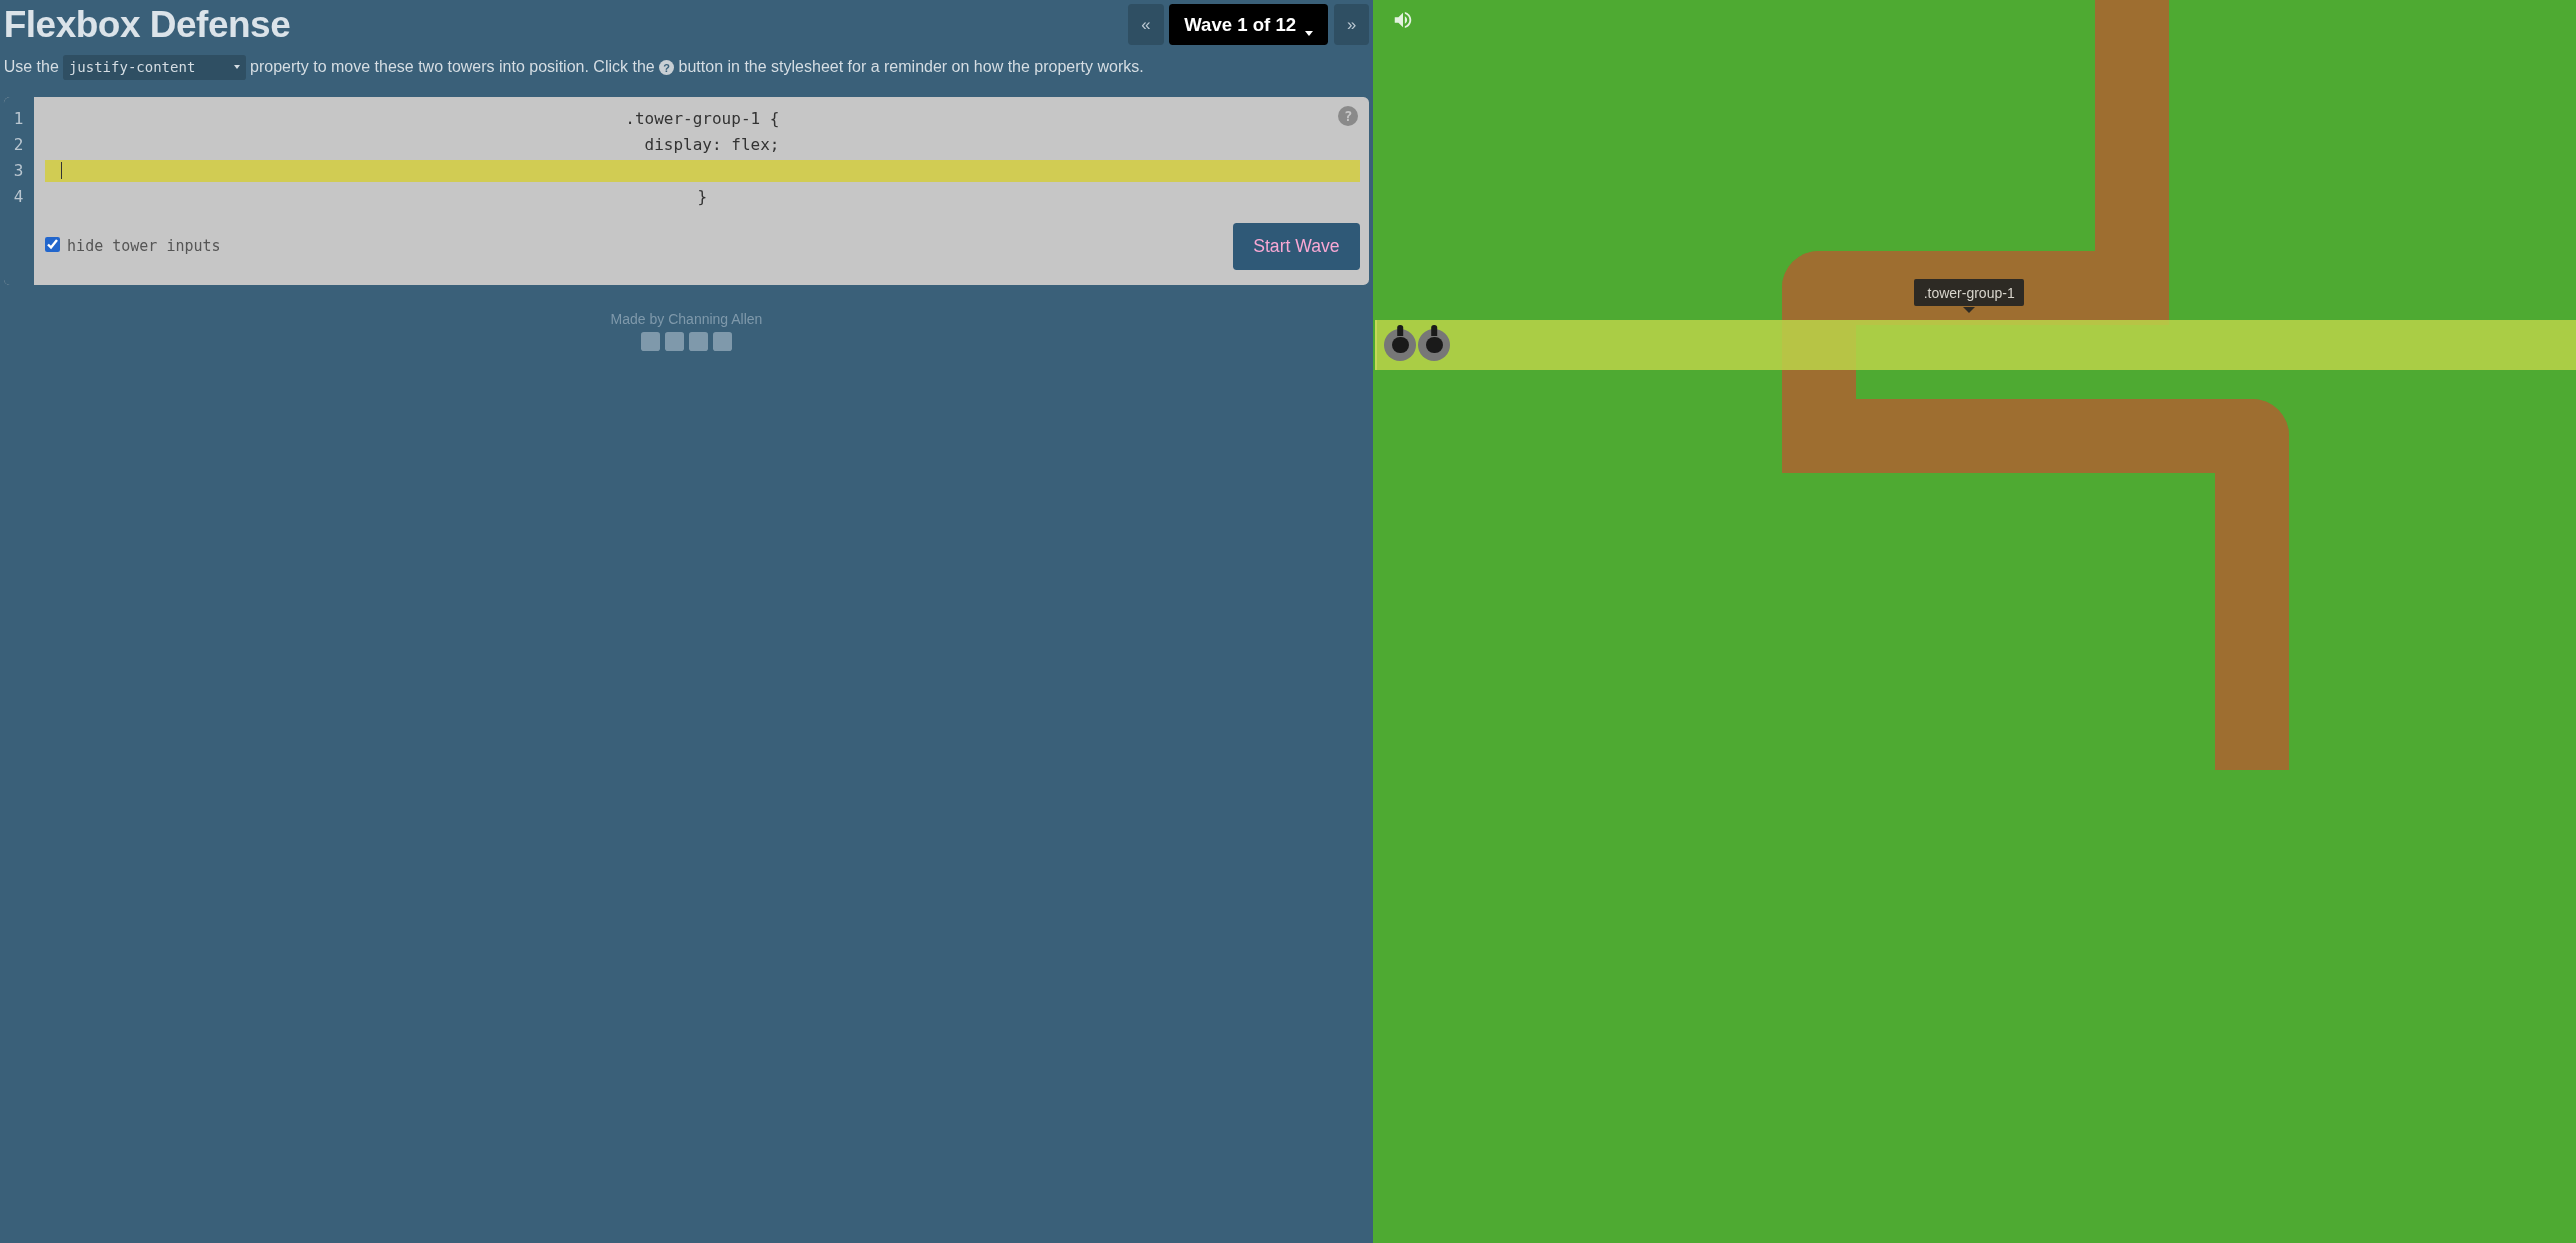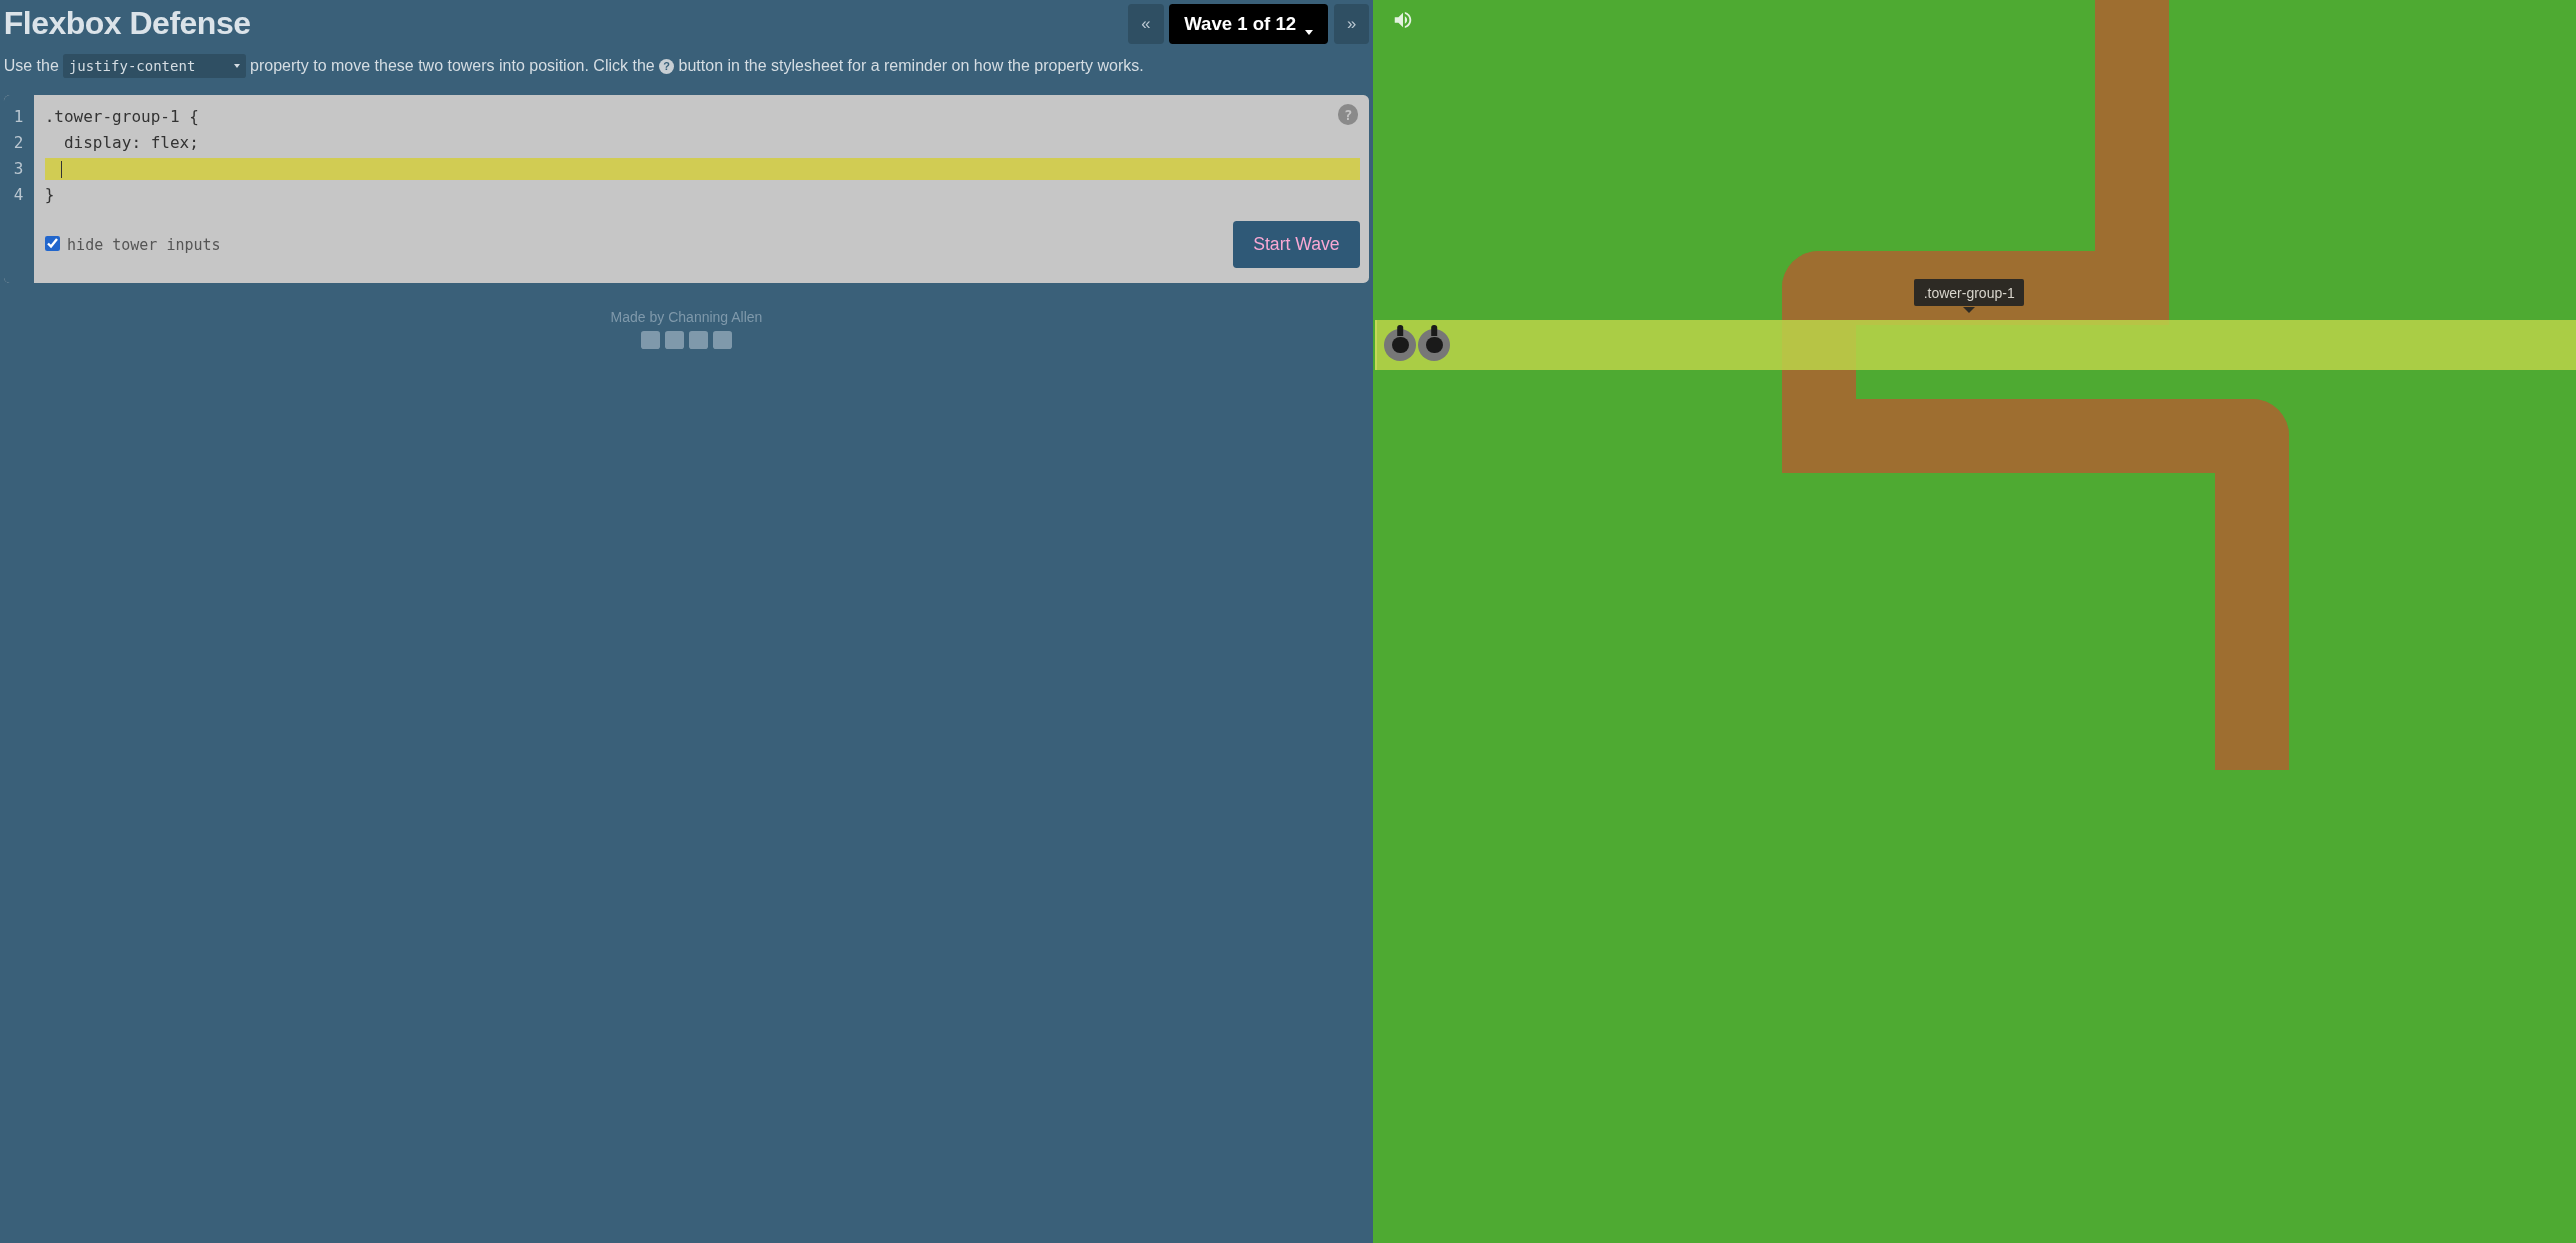--- a/index.html
+++ b/index.html
@@ -2,36 +2,36 @@
 <html style="font-size:15px"><head>
   <meta charset="utf-8">
   <style>
     * { box-sizing: border-box; margin: 0; padding: 0; }
     body { font-family: -apple-system, BlinkMacSystemFont, 'Segoe UI', sans-serif; display: flex; height: 100vh; overflow: hidden; }
     
     .left-panel { width: 53.3%; background: #3a6079; color: #fff; padding: 3.7px 3.7px 0 3.7px; overflow-y: auto; }
     .right-panel { width: 46.7%; background: #4eaa32; position: relative; overflow: hidden; }
     
     .header { display: flex; align-items: center; justify-content: space-between; margin-bottom: 9.3px; }
-    .title { font-size: 32px; font-weight: 700; color: #dbe3e9; letter-spacing: -0.5px; }
+    .title { font-size: 37px; font-weight: 700; color: #dbe3e9; letter-spacing: -0.5px; }
     .nav { display: flex; gap: 5.6px; }
     .nav-btn { background: #2f4f63; border: none; color: #bcc9d3; padding: 7.4px 13px; font-size: 16.7px; border-radius: 3.7px; cursor: pointer; display: flex; align-items: center; gap: 5.6px; }
     .nav-btn.active { background: #000000; color: #fff; padding: 9.3px 15px; font-size: 18.6px; font-weight: 600; align-items: flex-end; }
     .nav-btn .caret { display: inline-block; width: 0; height: 0; border-left: 4.6px solid transparent; border-right: 4.6px solid transparent; border-top: 5.6px solid currentColor; margin-left: 3.7px; }
     
     .instructions { font-size: 16px; line-height: 1.5; color: #d5dde3; margin-bottom: 16.7px; }
     .code-chip { background: #2f4f63; padding: 1.9px 5.6px; border-radius: 2.8px; font-family: 'Menlo', monospace; font-size: 14px; display: inline-flex; align-items: center; gap: 35px; }
     .code-chip .caret { display: inline-block; width: 0; height: 0; border-left: 3.7px solid transparent; border-right: 3.7px solid transparent; border-top: 4.6px solid currentColor; margin-left: 3.7px; }
     .help-inline { display: inline-flex; width: 15px; height: 15px; border-radius: 50%; background: #c8cfd4; color: #3a6079; font-size: 11px; font-weight: 700; align-items: center; justify-content: center; vertical-align: middle; }
     
     .editor-container { display: flex; background: #c6c6c6; border-radius: 5.6px; overflow: hidden; position: relative; }
     .gutter { background: #3a6079; width: 30px; padding: 9.3px 0; text-align: center; font-family: 'Menlo', monospace; font-size: 16px; color: #b9c6d0; }
     .gutter div { line-height: 26px; }
     .code-area { flex: 1; padding: 9.3px 9.3px 15px 11px; font-family: 'Menlo', monospace; font-size: 16px; color: #333; position: relative; }
-    .code-line { line-height: 26px; white-space: pre; }
+    .code-line { line-height: 26px; white-space: pre; text-align: center; }
     .code-input-line { background: #d1cc53; height: 22px; margin: 1.9px 0; display: flex; align-items: center; padding-left: 16.7px; position: relative; }
     .code-input-line .cursor { width: 0.9px; height: 16.7px; background: #333; }
     .help-icon { position: absolute; top: 9.3px; right: 11px; width: 20.4px; height: 20.4px; border-radius: 50%; background: #8a8a8a; color: #c6c6c6; font-size: 14px; font-weight: 700; display: flex; align-items: center; justify-content: center; cursor: pointer; }
     
     .editor-footer { display: flex; align-items: center; justify-content: space-between; margin-top: 13px; }
     .checkbox-row { display: flex; align-items: flex-start; gap: 7.4px; color: #555; font-size: 15px; }
     .checkbox-row input { width: 15px; height: 15px; accent-color: #2266cc; }
     .start-btn { background: #2f5977; color: #f9a8d4; border: none; padding: 13px 20.4px; font-size: 17.6px; border-radius: 3.7px; cursor: pointer; }
     
     .credits { text-align: center; margin-top: 26px; color: #7f99ab; font-size: 14px; }

